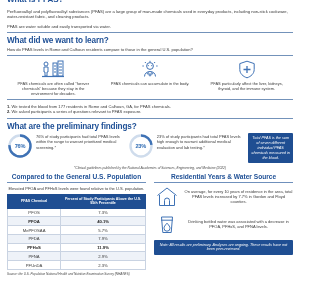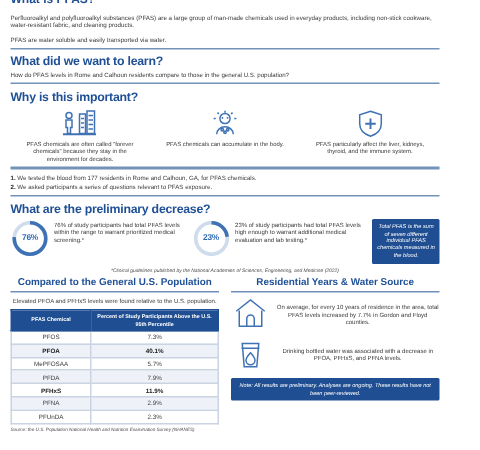--- a/index.html
+++ b/index.html
@@ -103,21 +103,20 @@
   <div class="rule"></div>
 
   <div>
     <div class="h2">What did we want to learn?</div>
     <p class="body">How do PFAS levels in Rome and Calhoun residents compare to those in the general U.S. population?</p>
   </div>
 
   <div class="rule"></div>
 
   <div>
-    <div class="h2">Why is this important?</div>
     <div class="why-row">
 
       <div class="why-col">
         <div class="why-ico">
           <svg width="26" height="19" viewBox="0 0 26 19">
             <g fill="none" stroke="#3f72b5" stroke-width="1">
               <rect x="13" y="3" width="4" height="13"></rect>
               <rect x="18" y="1" width="5" height="15"></rect>
               <line x1="14" y1="6" x2="16" y2="6"></line>
                 <line x1="14" y1="9" x2="16" y2="9"></line>
@@ -183,21 +182,21 @@
       <li>
         <b>2.</b>
         <span>We asked participants a series of questions relevant to PFAS exposure.</span>
       </li>
     </ul>
   </div>
 
   <div class="rule"></div>
 
   <div>
-    <div class="h2">What are the preliminary decrease?</div>
+    <div class="h2">What are the preliminary findings?</div>
 
     <div class="findings">
 
       <div class="finding">
         <div class="donut">
           <svg width="26" height="26" viewBox="0 0 26 26">
             <circle cx="13" cy="13" r="10.5" fill="none" stroke="#cfdcec" stroke-width="2.4"></circle>
             <circle cx="13" cy="13" r="10.5" fill="none" stroke="#3f72b5" stroke-width="2.4" stroke-dasharray="50.14 15.83" stroke-dashoffset="0" transform="rotate(-90 13 13)" stroke-linecap="butt"></circle>
           </svg>
           <div class="pct">76%</div>

